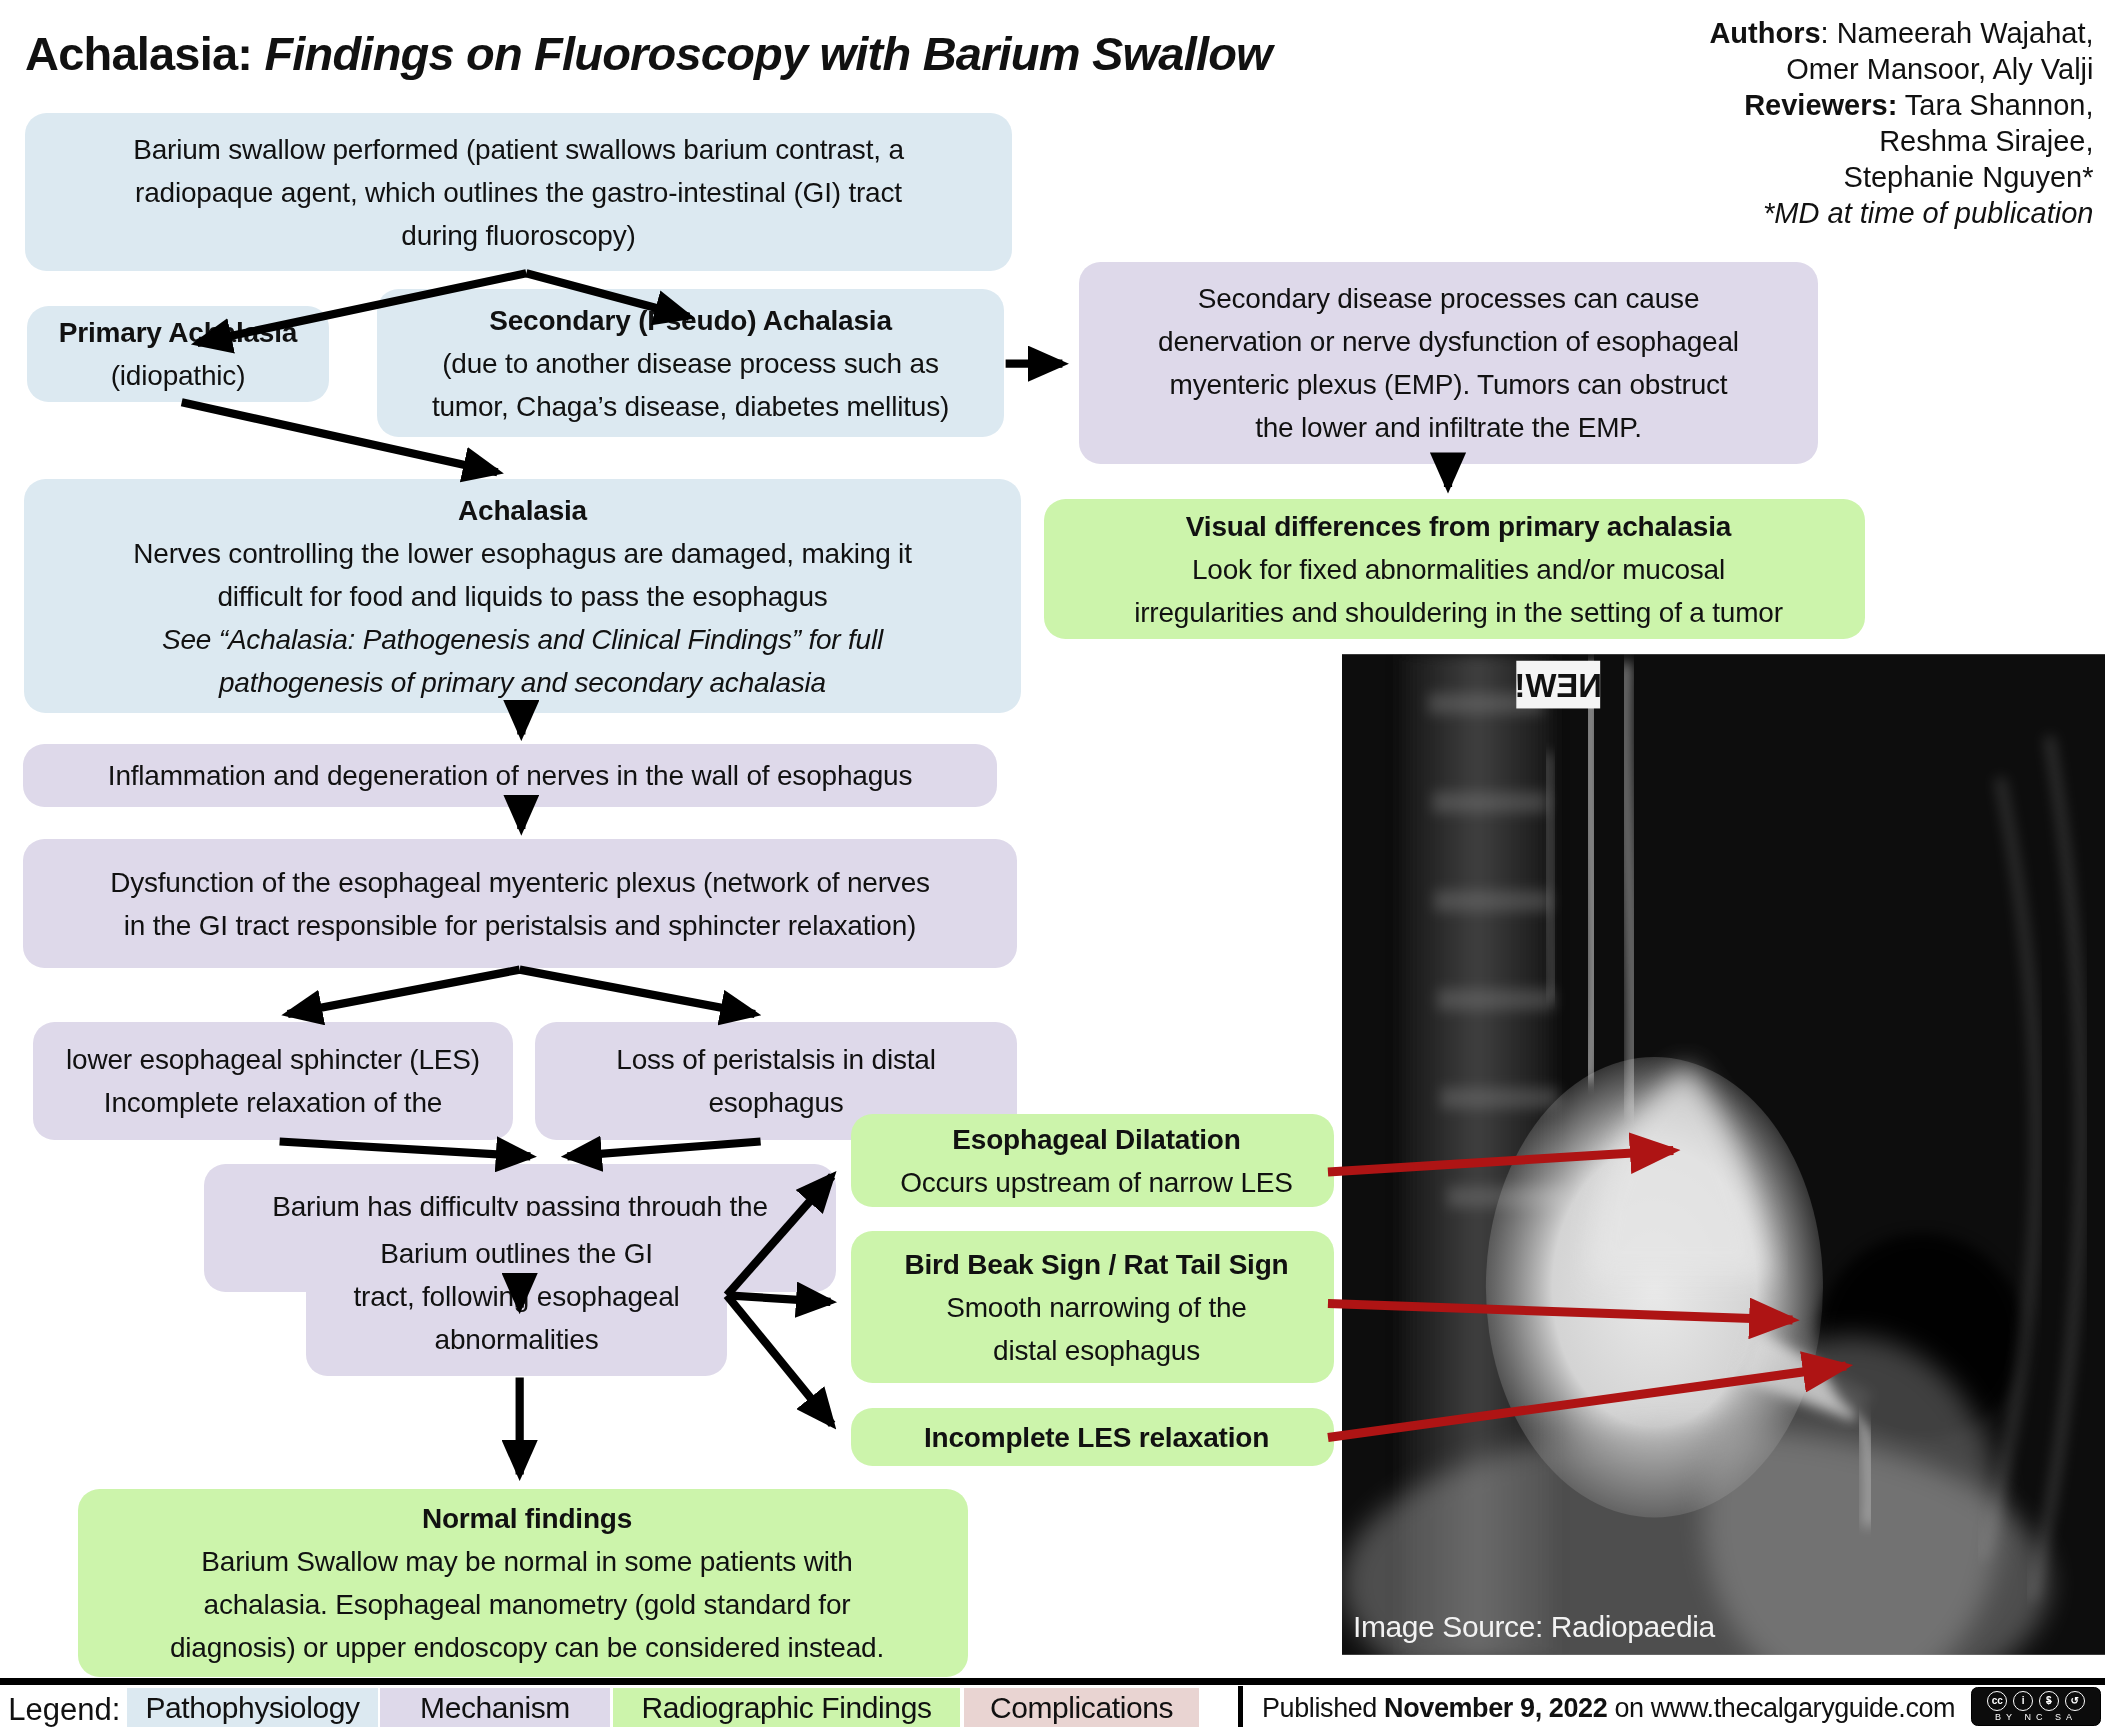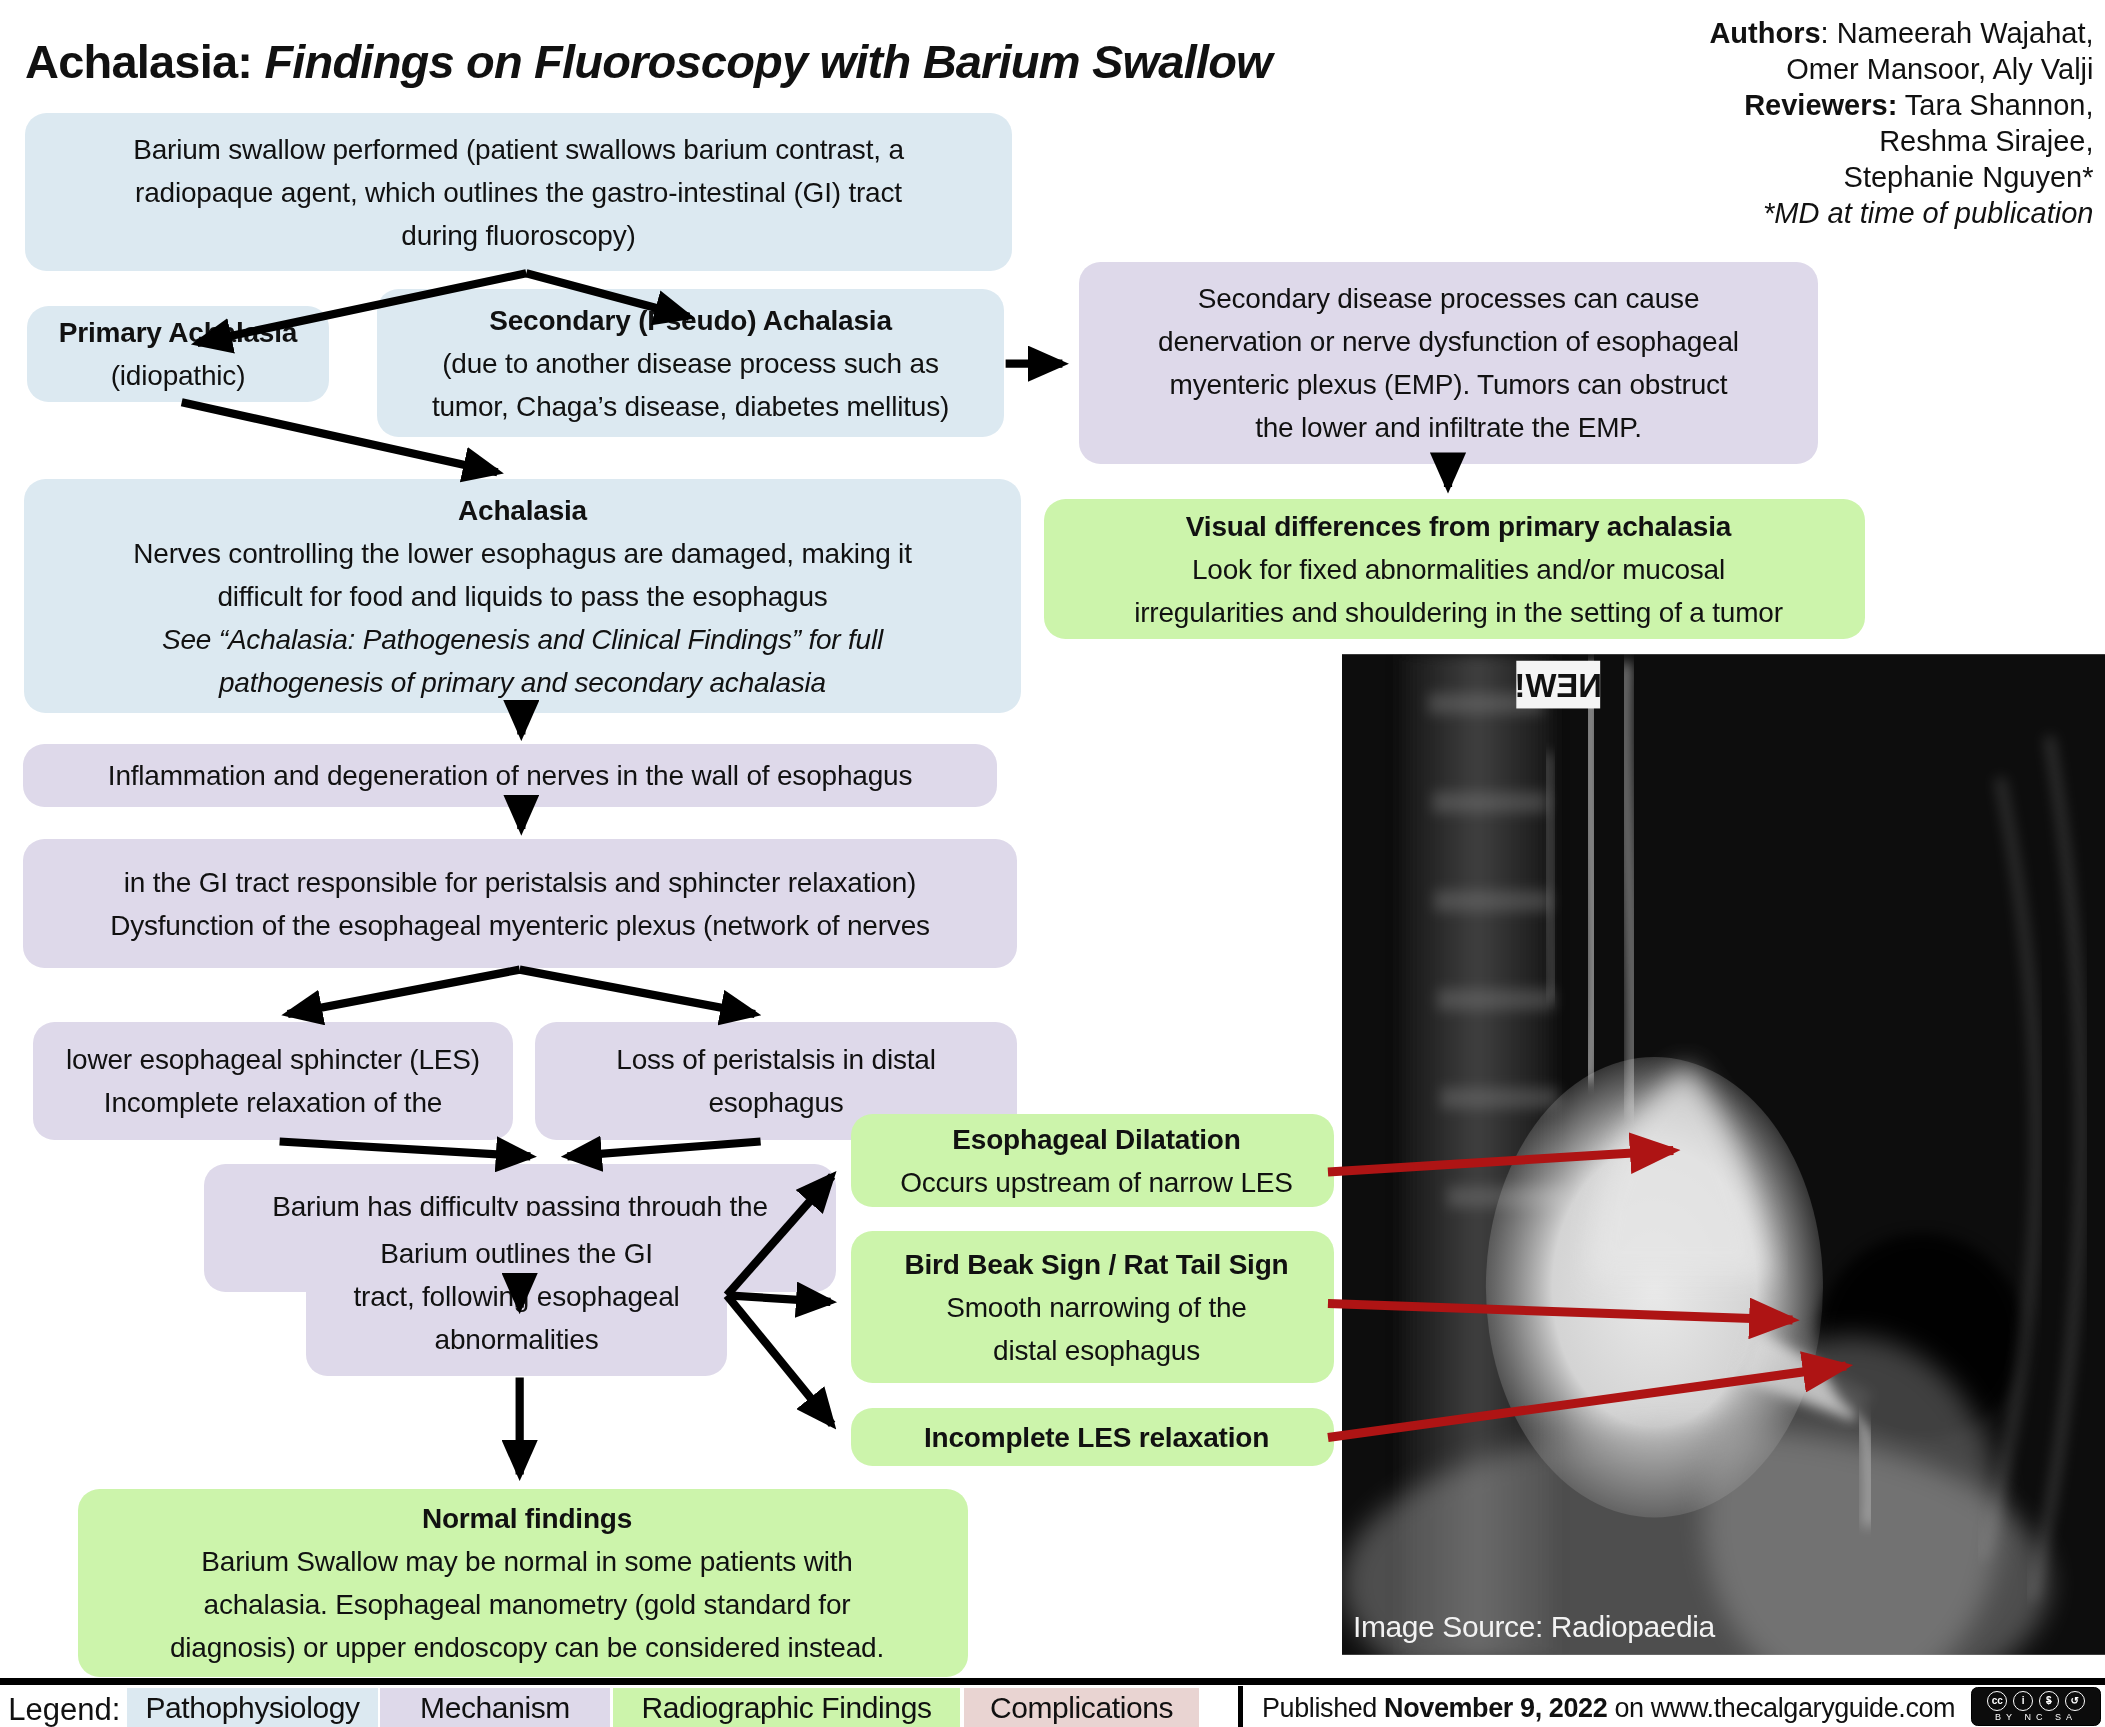--- a/index.html
+++ b/index.html
@@ -1,19 +1,19 @@
 <!DOCTYPE html>
 <html style="font-size:13px"><head>
 <meta charset="utf-8">
 <style>
   html,body{margin:0;padding:0;background:#ffffff;}
   #page{position:relative;width:2105px;height:1728px;background:#ffffff;overflow:hidden;
         font-family:"Liberation Sans", sans-serif;color:#111;}
   
-  .title{position:absolute;left:25px;top:34px;font-size:47px;font-weight:bold;letter-spacing:-0.8px;white-space:nowrap;}
+  .title{position:absolute;left:25px;top:26px;font-size:47px;font-weight:bold;letter-spacing:-0.8px;white-space:nowrap;}
   .title .t2{font-style:italic;}
   .authors{position:absolute;right:11.5px;top:15px;width:461px;text-align:right;
            font-size:29px;line-height:36px;}
   .authors .b{font-weight:bold;}
   .authors .i{font-style:italic;}
   
   .bx{position:absolute;border-radius:21.4px;display:flex;flex-direction:column;
       justify-content:center;align-items:center;text-align:center;
       font-size:28px;line-height:43px;letter-spacing:-0.2px;}
   .bx .ttl{font-weight:bold;}
@@ -100,22 +100,22 @@
     <div class="ln">difficult for food and liquids to pass the esophagus</div>
     <div class="ln it">See “Achalasia: Pathogenesis and Clinical Findings” for full</div>
     <div class="ln it">pathogenesis of primary and secondary achalasia</div>
   </div>
 
   <div class="bx lav" style="left:23px;top:744px;width:974px;height:63px;">
     <div class="ln">Inflammation and degeneration of nerves in the wall of esophagus</div>
   </div>
 
   <div class="bx lav" style="left:23px;top:839px;width:994px;height:129px;">
+    <div class="ln">Dysfunction of the esophageal myenteric plexus (network of nerves</div>
     <div class="ln">in the GI tract responsible for peristalsis and sphincter relaxation)</div>
-    <div class="ln">Dysfunction of the esophageal myenteric plexus (network of nerves</div>
   </div>
 
   <div class="bx lav" style="left:33px;top:1022px;width:480px;height:118px;">
     <div class="ln">lower esophageal sphincter (LES)</div>
     <div class="ln">Incomplete relaxation of the</div>
   </div>
 
   <div class="bx lav" style="left:535px;top:1022px;width:482px;height:118px;">
     <div class="ln">Loss of peristalsis in distal</div>
     <div class="ln">esophagus</div>

